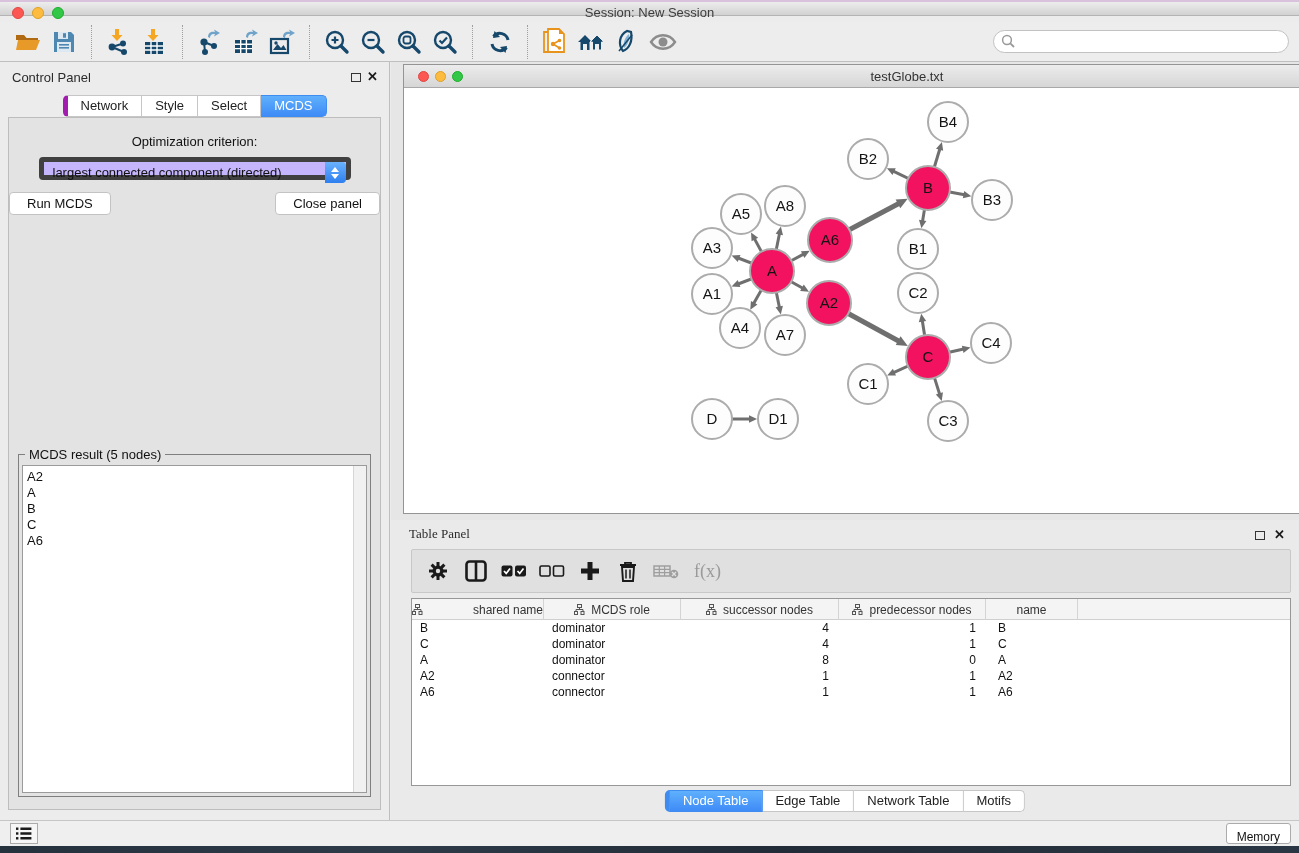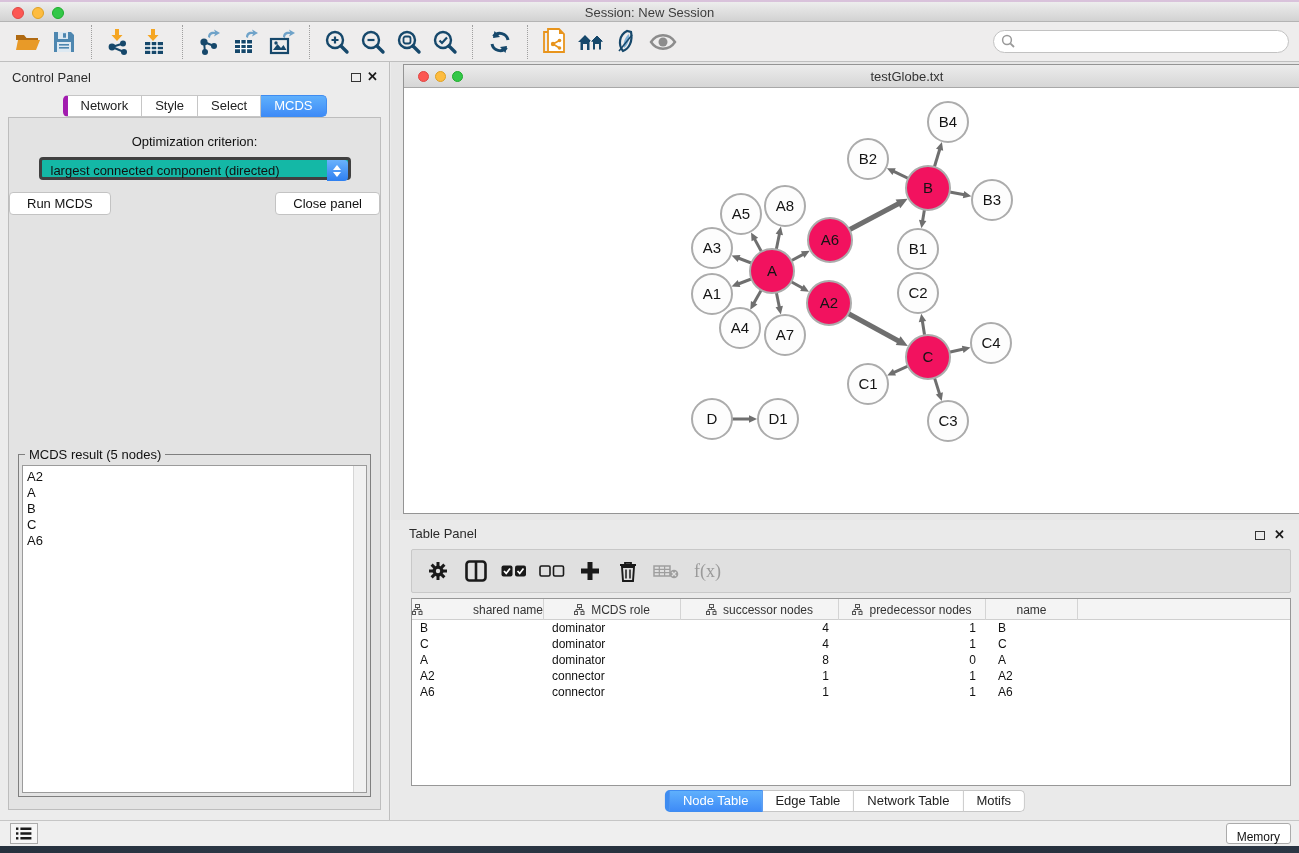--- a/index.html
+++ b/index.html
@@ -1,20 +1,20 @@
 <!DOCTYPE html>
 <html><head>
 <meta charset="utf-8">
 <style>
   * { margin:0; padding:0; box-sizing:border-box; }
   html,body { width:1299px; height:853px; overflow:hidden;
     font-family:"Liberation Sans", sans-serif; background:#ECECEC; }
 
   
-  .titlebar { position:absolute; left:0; top:0; width:1299px; height:22px;
+  .titlebar { position:absolute; left:0; top:0; width:1299px; height:16px;
     background:linear-gradient(#EDEDED,#D2D2D2); border-top:2px solid #D9C2DB;
     border-bottom:1px solid #B4B4B4; }
   .titlebar .title { position:absolute; left:0; right:0; top:3px; text-align:center;
     font-size:13px; color:#3d3d3d; }
   .lights { position:absolute; left:12px; top:5px; display:flex; gap:8px; }
   .light { width:12px; height:12px; border-radius:50%; }
   .light.red   { background:#FC5753; border:1px solid #DF4744; }
   .light.yellow{ background:#FDBC40; border:1px solid #DEA123; }
   .light.green { background:#33C748; border:1px solid #1DAD2B; }
 
@@ -44,21 +44,21 @@
   .seg-tab:first-child { border-left:5px solid #a21caf; border-radius:5px 0 0 5px; }
   .seg-tab:last-child { border-radius:0 5px 5px 0; }
   .seg-tab.active { background:linear-gradient(#5FB0FC,#3E8BF7);
     border-color:#3F8CF0; color:#fff; }
   .cp-tabs { position:absolute; top:33px; left:50%; transform:translateX(-50%); }
 
   .cp-inner { position:absolute; left:8px; right:8px; top:55px; bottom:10px;
     background:#E3E3E3; border:1px solid #BDBDBD; }
   .opt-label { margin-top:16px; text-align:center; font-size:13px; color:#111; }
   .dropdown { position:relative; width:312px; height:23px; margin:8px auto 0 auto;
-    background:#14b8a6; border:3px solid #404040; border-radius:4px; }
+    background:#c4b5fd; border:5px solid #404040; border-radius:4px; }
   .dropdown .val { position:absolute; left:9px; top:3px; font-size:13px; color:#111;
     white-space:nowrap; }
   .dd-stepper { position:absolute; right:0; top:0; width:21px; height:21px;
     background:linear-gradient(#6AB2FC,#2E7FF0); border-radius:0 4px 4px 0;
     display:flex; flex-direction:column; align-items:center; justify-content:center; gap:2px; }
   .dd-stepper .tri-up { width:0; height:0; border-left:4px solid transparent;
     border-right:4px solid transparent; border-bottom:5px solid #fff; }
   .dd-stepper .tri-down { width:0; height:0; border-left:4px solid transparent;
     border-right:4px solid transparent; border-top:5px solid #fff; }
   .btn-row { display:flex; justify-content:space-between; gap:25px; margin-top:12px; }
@@ -91,21 +91,21 @@
   .net-lights .light { width:11px; height:11px; }
   .net-corner { position:absolute; left:0; top:0; width:0; height:0;
     border-top:6px solid #3B6FD4; border-right:6px solid transparent; }
   .net-canvas { position:absolute; left:0; top:24px; width:892px; height:424px; }
   .resize-grip { position:absolute; right:1px; bottom:1px; width:13px; height:13px;
     background:repeating-linear-gradient(135deg, transparent 0 2px, #A5A5A5 2px 3px); }
 
   
   .table-panel { position:absolute; left:0; top:458px; width:908px; height:300px;
     background:#EAEAEA; }
-  .tp-head { position:absolute; left:18px; top:6px; font-size:13px; color:#2b2b2b; }
+  .tp-head { position:absolute; left:18px; top:6px; font-size:13px; color:#2b2b2b;font-family:Liberation Serif, serif; }
   .tp-float { right:34px; } .tp-close { right:14px; }
   .tp-toolbar { position:absolute; left:20px; right:8px; top:29px; height:44px;
     background:#E0E0E0; border:1px solid #C8C8C8; border-radius:2px;
     display:flex; align-items:center; padding-left:12px; gap:10px; }
   .tp-tbtn { width:28px; height:30px; display:flex; align-items:center; justify-content:center; }
   .fx-label { font-size:18px; color:#9A9A9A;
     font-family:"Liberation Serif", serif; padding-left:4px; }
 
   .data-table { position:absolute; left:20px; right:8px; top:78px; height:188px;
     background:#fff; border:1px solid #979797; overflow:hidden; }

